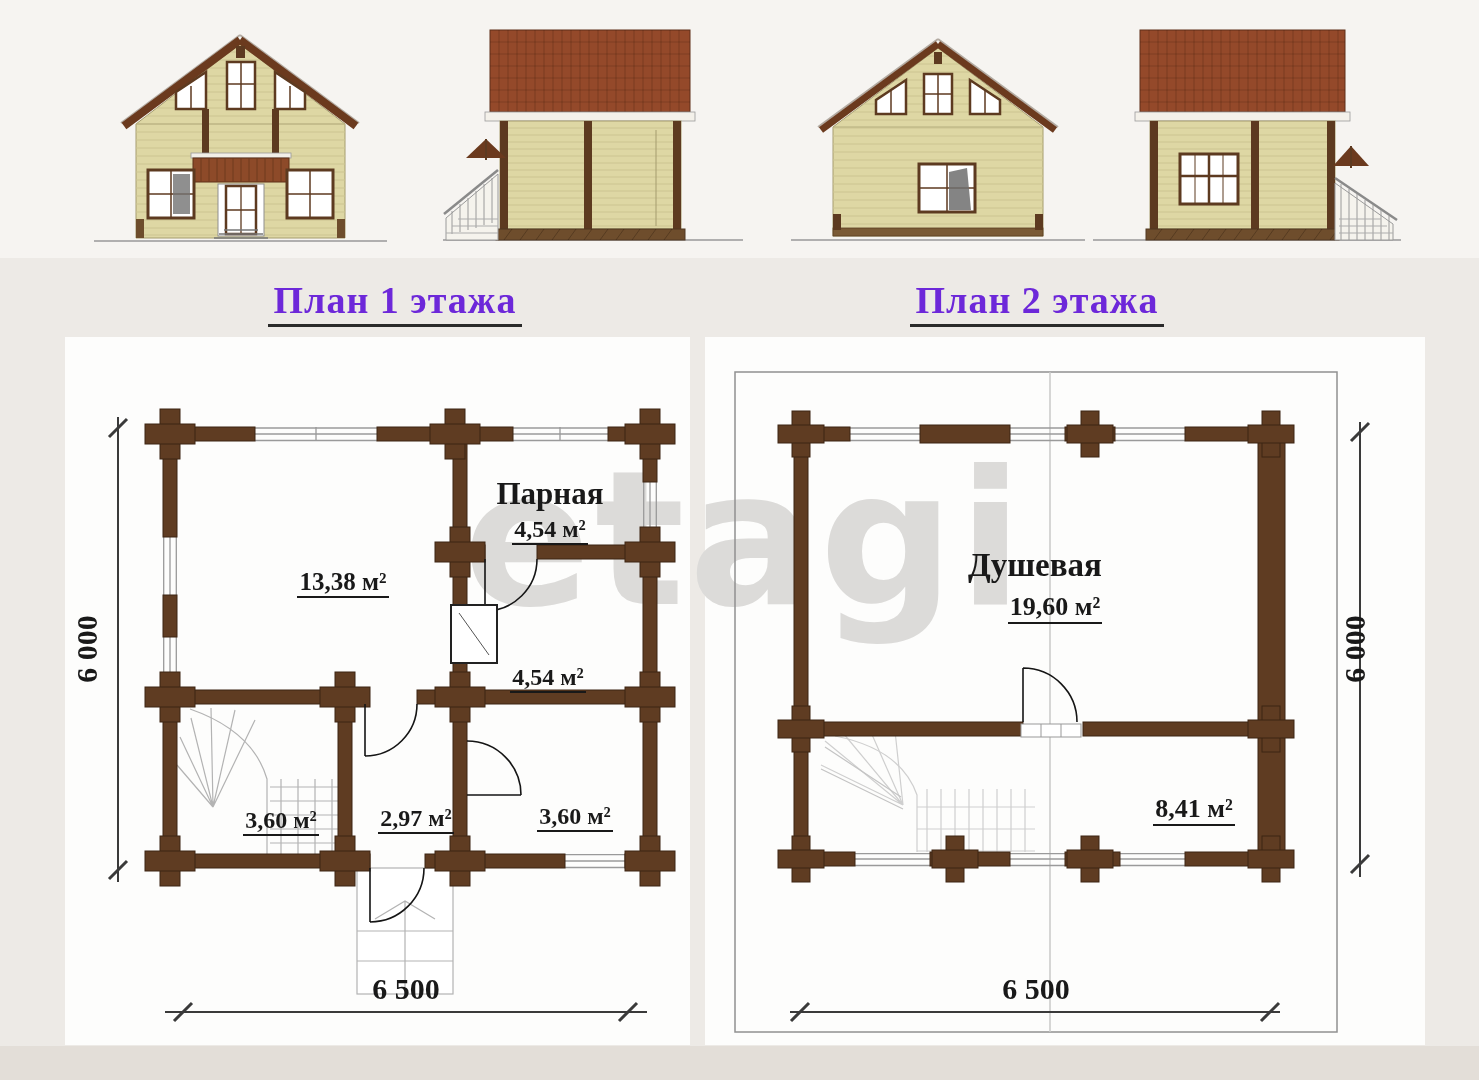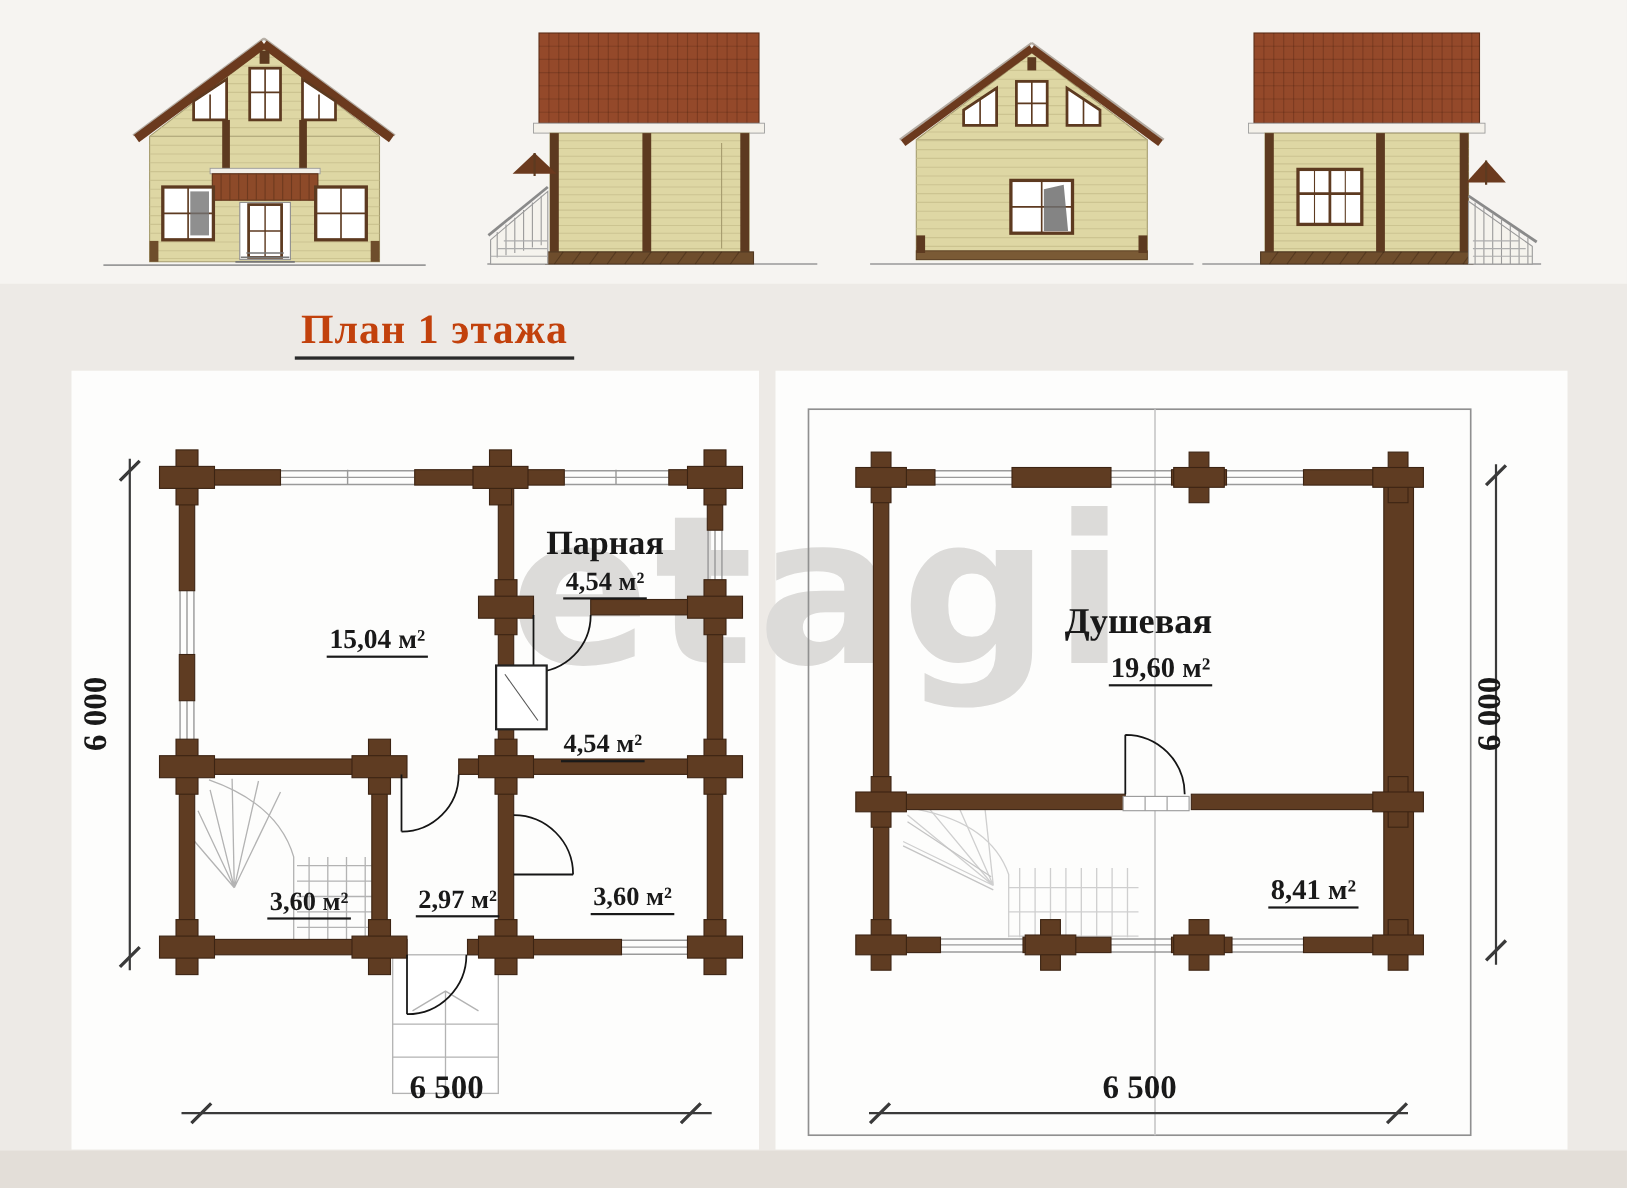--- a/index.html
+++ b/index.html
@@ -9,21 +9,21 @@
   .bottom-strip{position:absolute;left:0;top:1046px;width:1479px;height:34px;background:#e3ded8;}
   .panel{position:absolute;top:337px;height:708px;background:#fdfdfc;z-index:0;}
   #panel1{left:65px;width:625px;}
   #panel2{left:705px;width:720px;}
   .watermark{position:absolute;left:380px;top:436px;width:730px;text-align:center;z-index:1;
              font-family:"DejaVu Sans",sans-serif;font-weight:bold;font-size:188px;line-height:1.1;
              color:#dcdbd9;letter-spacing:4px;pointer-events:none;}
   .plansvg{position:absolute;z-index:2;}
   .housesvg{position:absolute;}
   .plan-title{position:absolute;top:278px;width:360px;text-align:center;z-index:2;
-              font-size:38px;font-weight:bold;color:#c2410c;letter-spacing:1px;}
+              font-size:38px;font-weight:bold;color:#6d28d9;letter-spacing:1px;}
   .plan-title span{border-bottom:3px solid #2a2a2a;padding:0 6px 3px;}
   .room-name,.room-area,.dim-label{position:absolute;text-align:center;font-weight:bold;
               color:#191919;z-index:3;line-height:1.12;}
   .room-area span{border-bottom:2.2px solid #191919;padding:0 2px 1px;}
   .vdim{transform:rotate(-90deg);}
 </style>
 </head>
 <body>
 
 <div id="canvas">
@@ -183,20 +183,22 @@
     <g>
       <polygon points="252,165 310,206 310,222 252,222" fill="#f5f3ed" stroke="#9a9a9a" stroke-width="1"></polygon>
       <path d="M252,160 L314,202" stroke="#8a8a8a" stroke-width="2.5"></path>
       <path d="M258,166V222 M266,171V222 M274,176V222 M282,182V222 M290,187V222 M298,192V222 M306,198V222" stroke="#9a9a9a" stroke-width="1"></path>
       <path d="M256,215H310 M256,208H304 M256,201H298" stroke="#adadad" stroke-width="1"></path>
     </g>
   </svg>
 
   <div class="plan-title" style="left:215px">
     <span>План 1 этажа</span></div>
+  <div class="plan-title" style="left:857px">
+    <span>План 2 этажа</span></div>
 
   <div class="panel" id="panel1"></div>
   <div class="panel" id="panel2"></div>
   <div class="watermark">etagi</div>
 
   <svg class="plansvg" style="left:65px;top:337px" width="625" height="708" viewBox="0 0 625 708">
     <g stroke="#3a3a3a" fill="none">
       <path d="M53,80 V545" stroke-width="2"></path>
       <path d="M44,100 L62,82 M44,542 L62,524" stroke-width="3"></path>
       <path d="M100,675 H582" stroke-width="2"></path>
@@ -338,21 +340,21 @@
           <rect x="543" y="513" width="46" height="18"></rect>
       </g>
     </g>
     <g>
       <rect x="316" y="387" width="60" height="13" fill="#ffffff" stroke="#999" stroke-width="1"></rect>
       <path d="M336,387 V400 M356,387 V400" stroke="#999" stroke-width="1"></path>
       <path d="M318,385 V331 M318,331 A54,54 0 0 1 372,385" stroke="#151515" stroke-width="1.6" fill="none"></path>
     </g>
   </svg>
 
-  <div class="room-area" style="left:248px;top:568px;width:190px;font-size:25px"><span>15,04 м²</span></div>
+  <div class="room-area" style="left:248px;top:568px;width:190px;font-size:25px"><span>13,38 м²</span></div>
 
   <div class="room-name" style="left:442px;top:477px;width:216px;font-size:31px">Парная</div>
   <div class="room-area" style="left:462px;top:516px;width:176px;font-size:24px"><span>4,54 м²</span></div>
 
   <div class="room-area" style="left:458px;top:664px;width:180px;font-size:24px"><span>4,54 м²</span></div>
 
   <div class="room-area" style="left:196px;top:807px;width:170px;font-size:24px"><span>3,60 м²</span></div>
   <div class="room-area" style="left:332px;top:805px;width:168px;font-size:24px"><span>2,97 м²</span></div>
 
   <div class="room-area" style="left:492px;top:803px;width:166px;font-size:24px"><span>3,60 м²</span></div>

